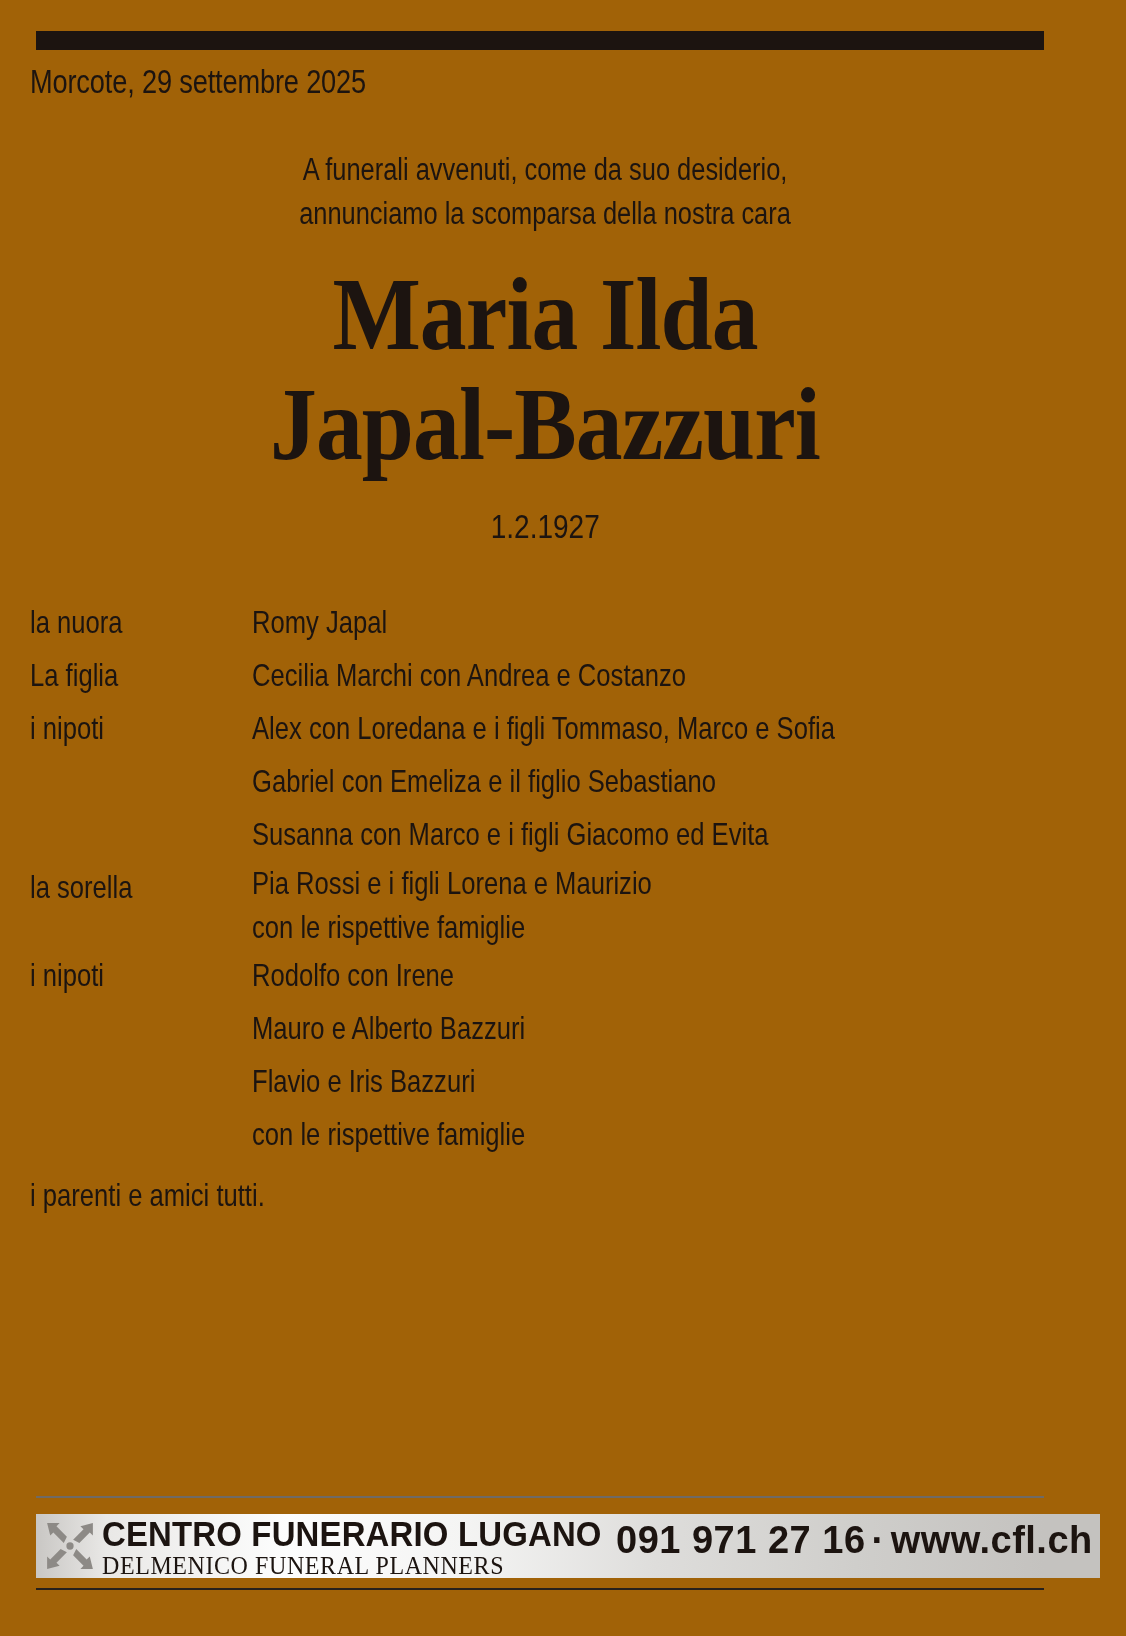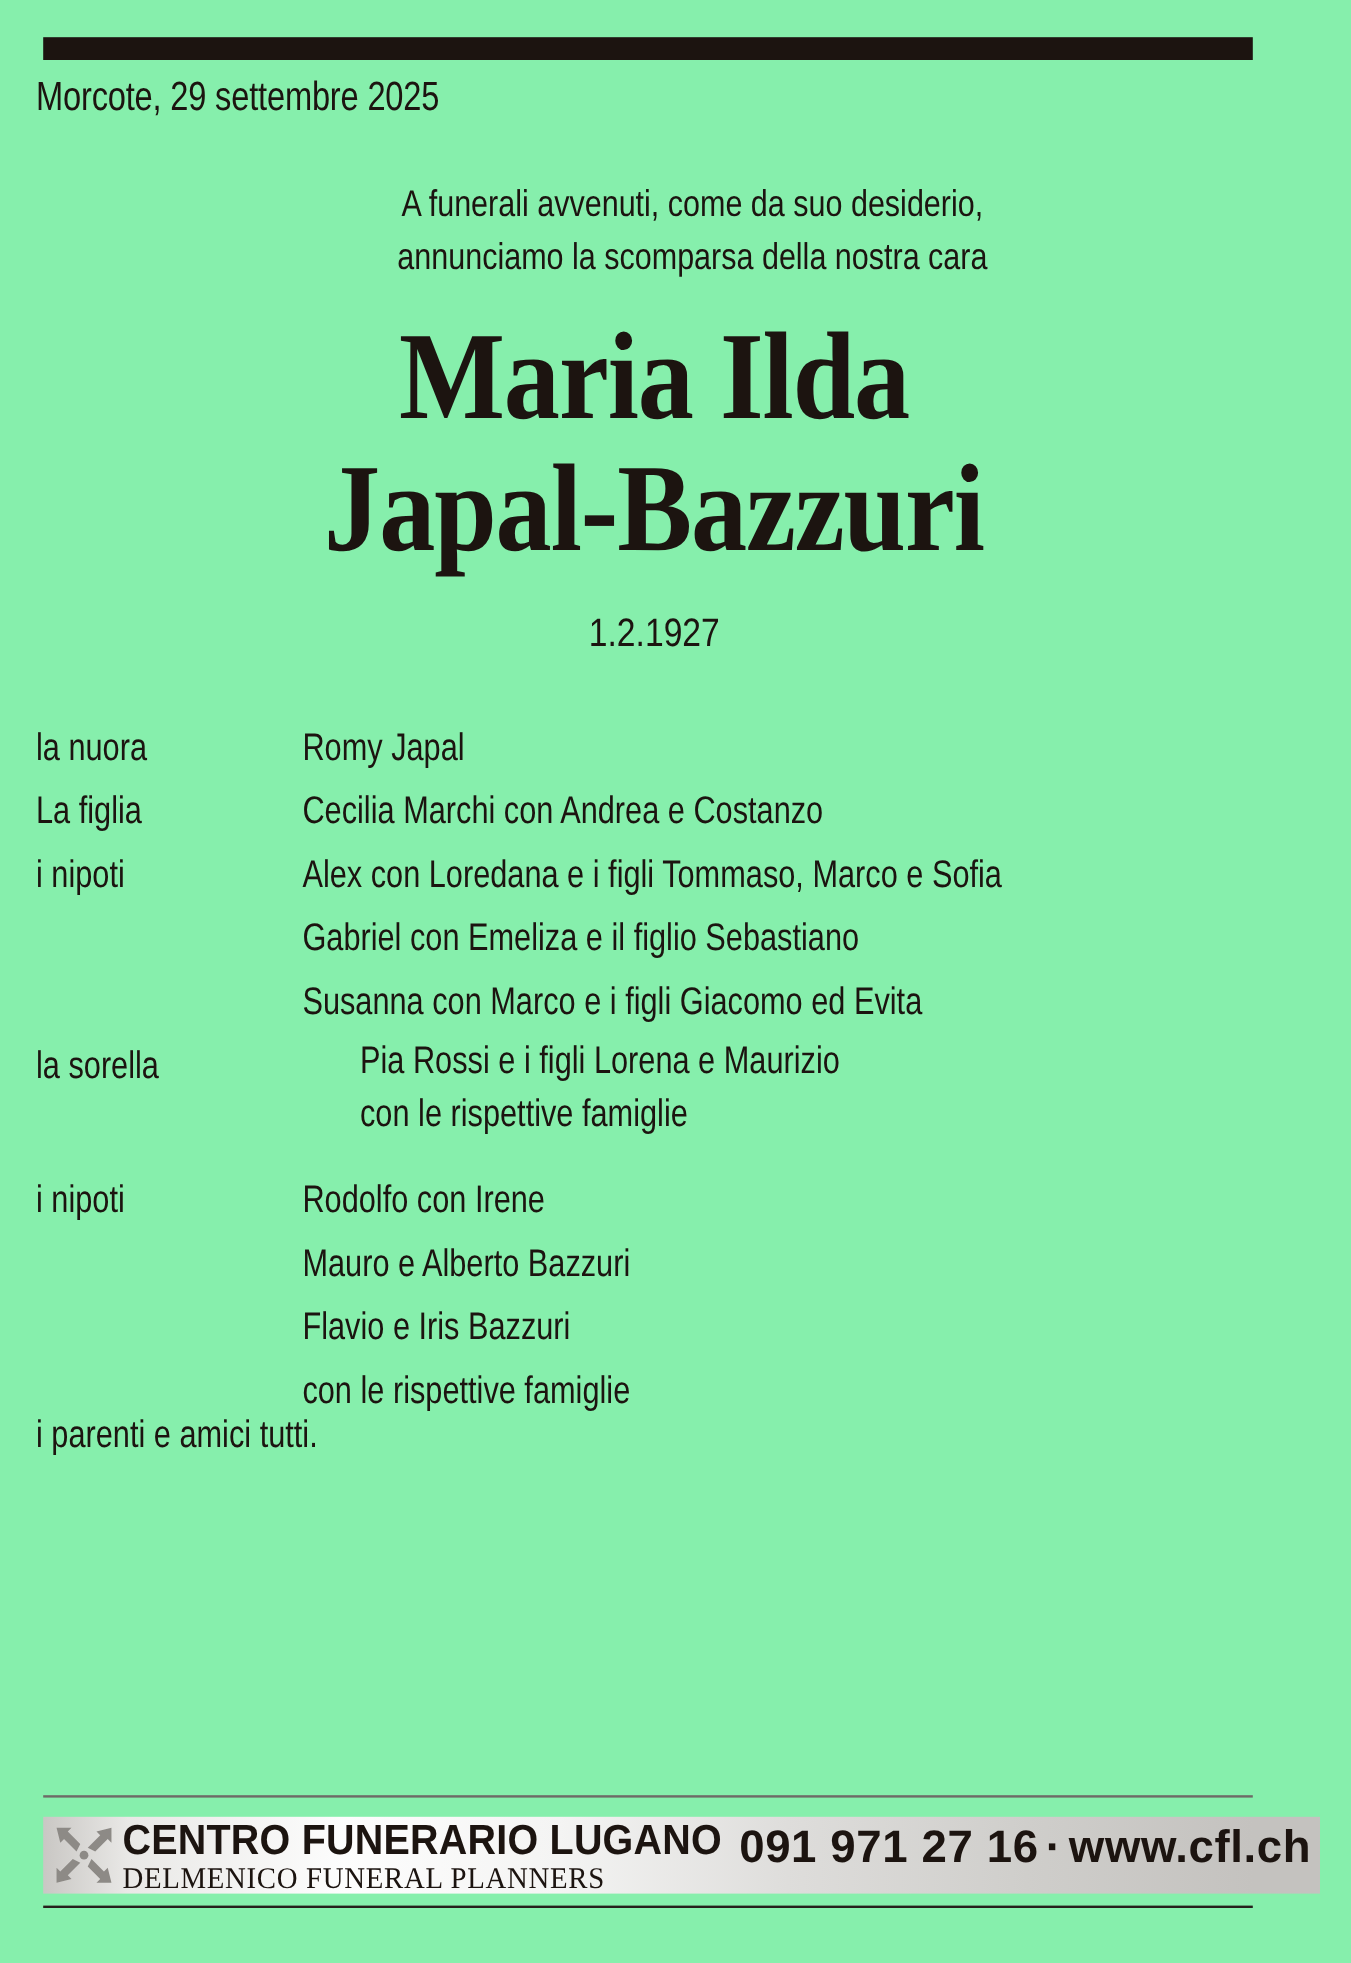--- a/index.html
+++ b/index.html
@@ -13,21 +13,21 @@
     height: 1636px;
     position: relative;
     font-family: "Liberation Sans", sans-serif;
     color: #1c1410;
     overflow: hidden;
   }
 
   .page {
     position: absolute;
     inset: 0;
-    background: #86efac;
+    background: #a16207;
   }
 
   
   .top-bar {
     position: absolute;
     left: 36px;
     top: 31px;
     width: 1008px;
     height: 19px;
     background: #1c1410;
@@ -49,21 +49,20 @@
   
   .intro {
     position: absolute;
     left: 0;
     top: 148px;
     width: 1090px;
     text-align: center;
     font-size: 31px;
     line-height: 44px;
     color: #1c1410;
-    padding-left: 32px;
   }
   .intro .ln {
     display: block;
     transform: scaleX(0.82);
   }
 
   
   .name-block {
     position: absolute;
     left: 0;
@@ -120,21 +119,21 @@
     flex: 0 0 222px;
   }
   .frow .label i,
   .frow .value i {
     font-style: normal;
     display: inline-block;
     transform: scaleX(0.80);
     transform-origin: left center;
   }
   .frow.tight .value { line-height: 44px; }
-  .frow.tight { margin-bottom: 24px; gap: 48px; }
+  .frow.tight { margin-bottom: 0; }
 
   .parenti {
     position: absolute;
     left: 30px;
     top: 1172px;
     font-size: 32px;
     line-height: 46px;
     color: #1c1410;
     white-space: nowrap;
   }

